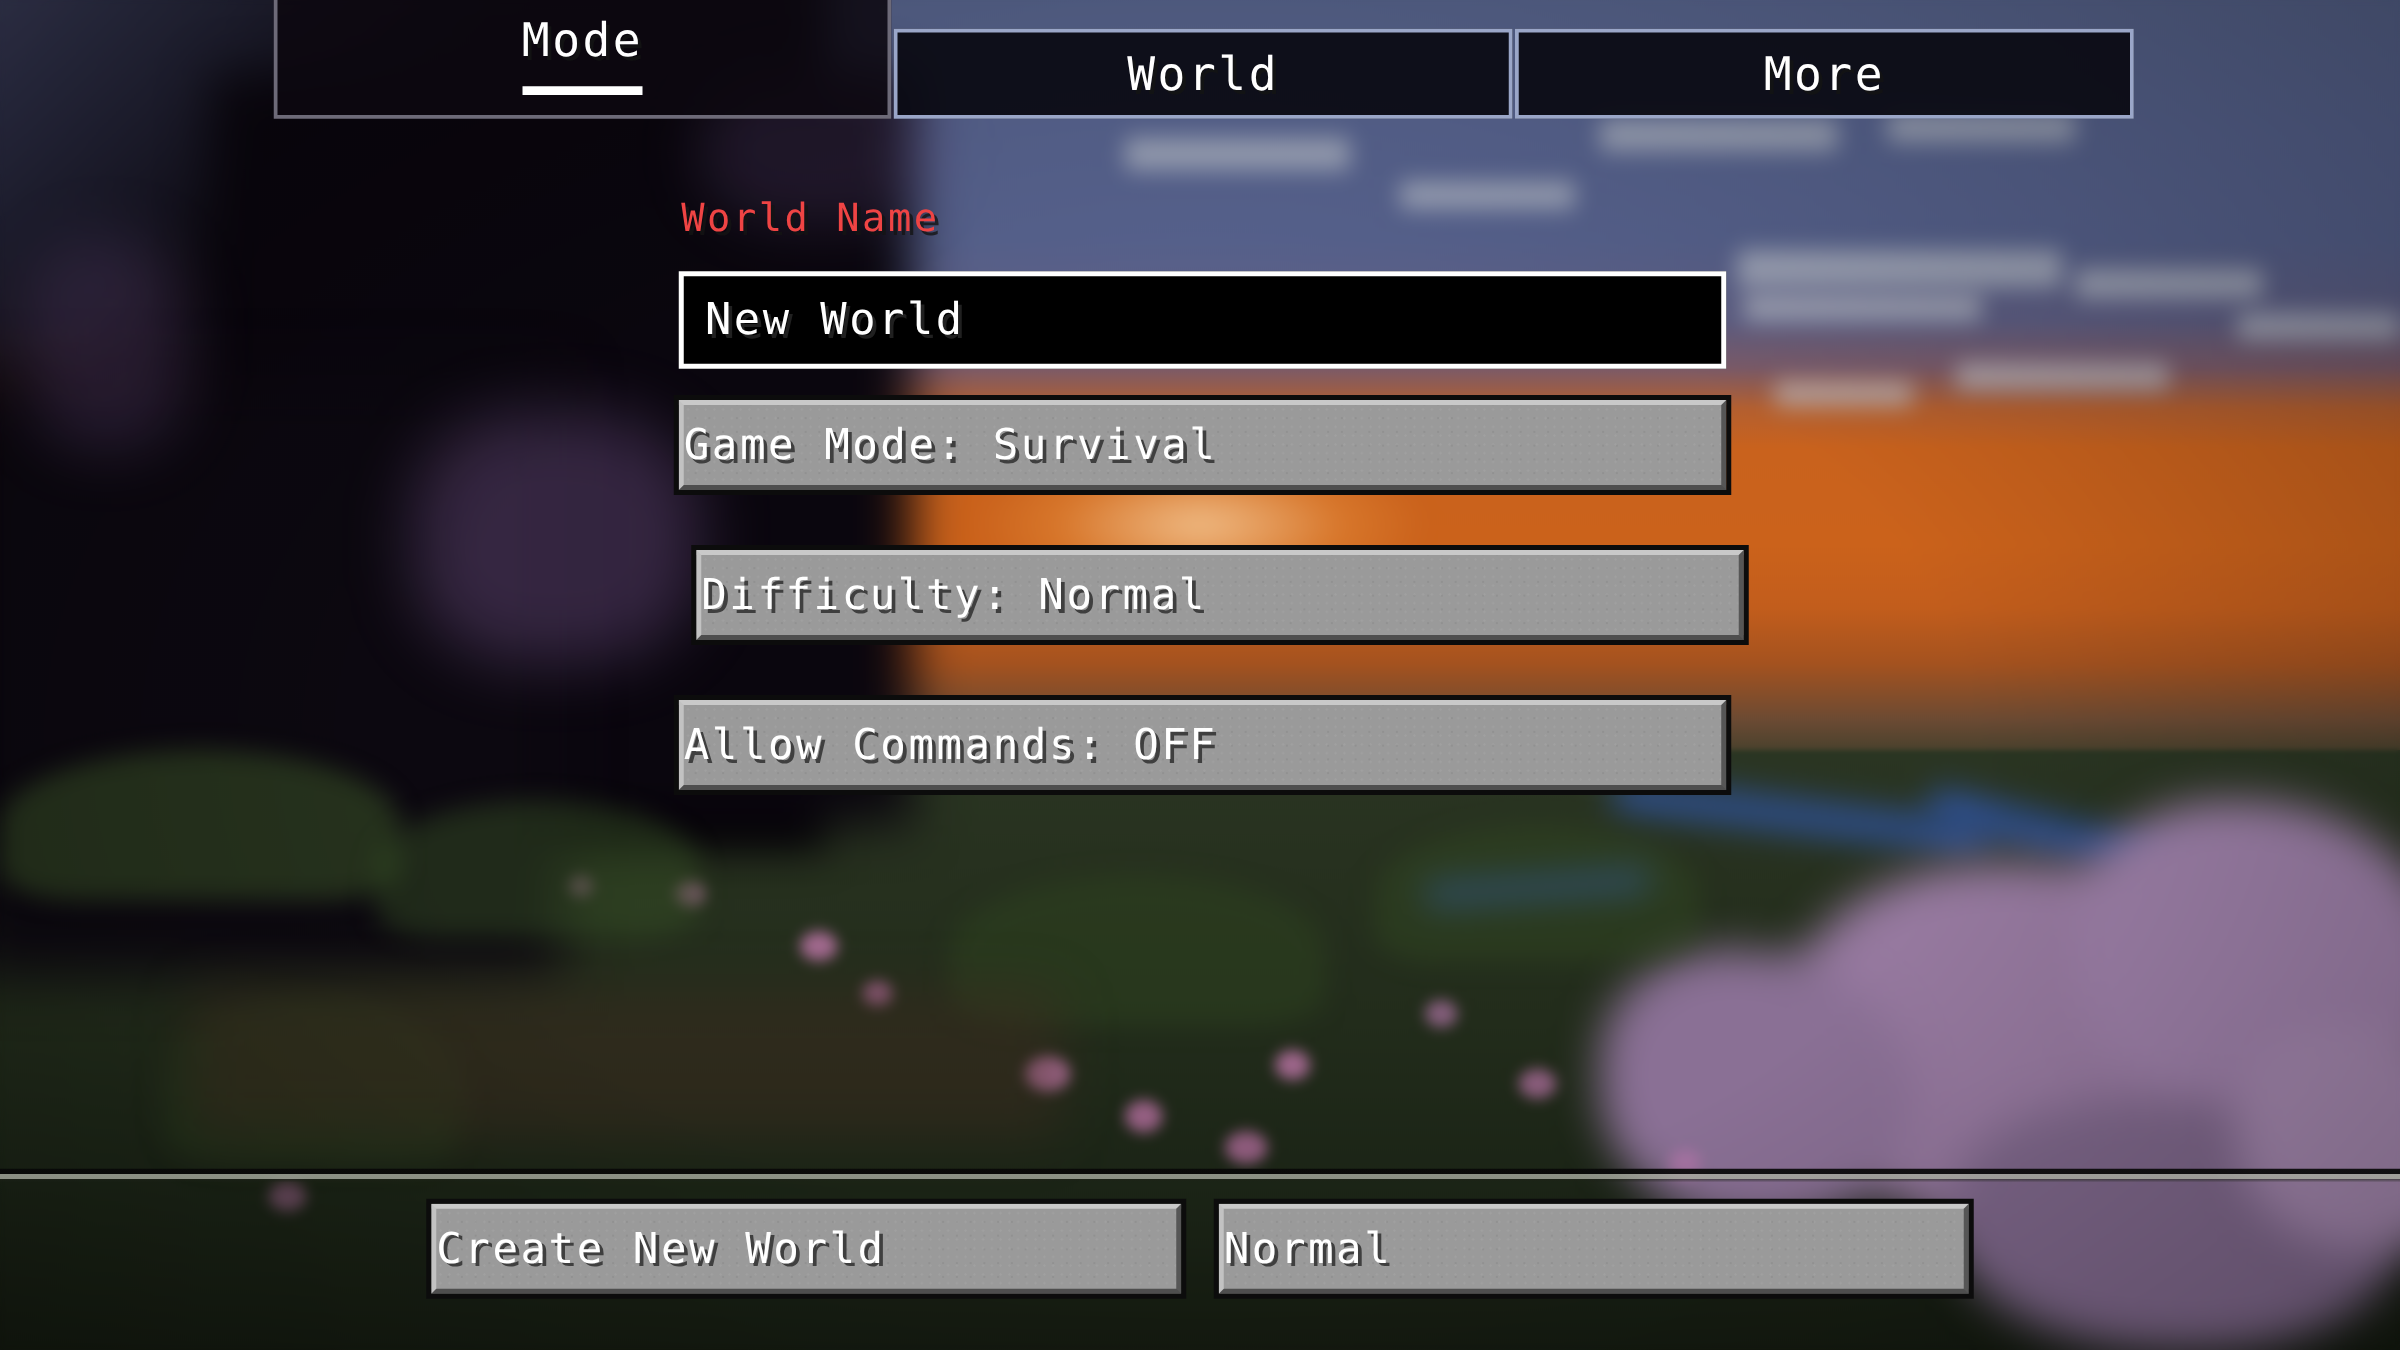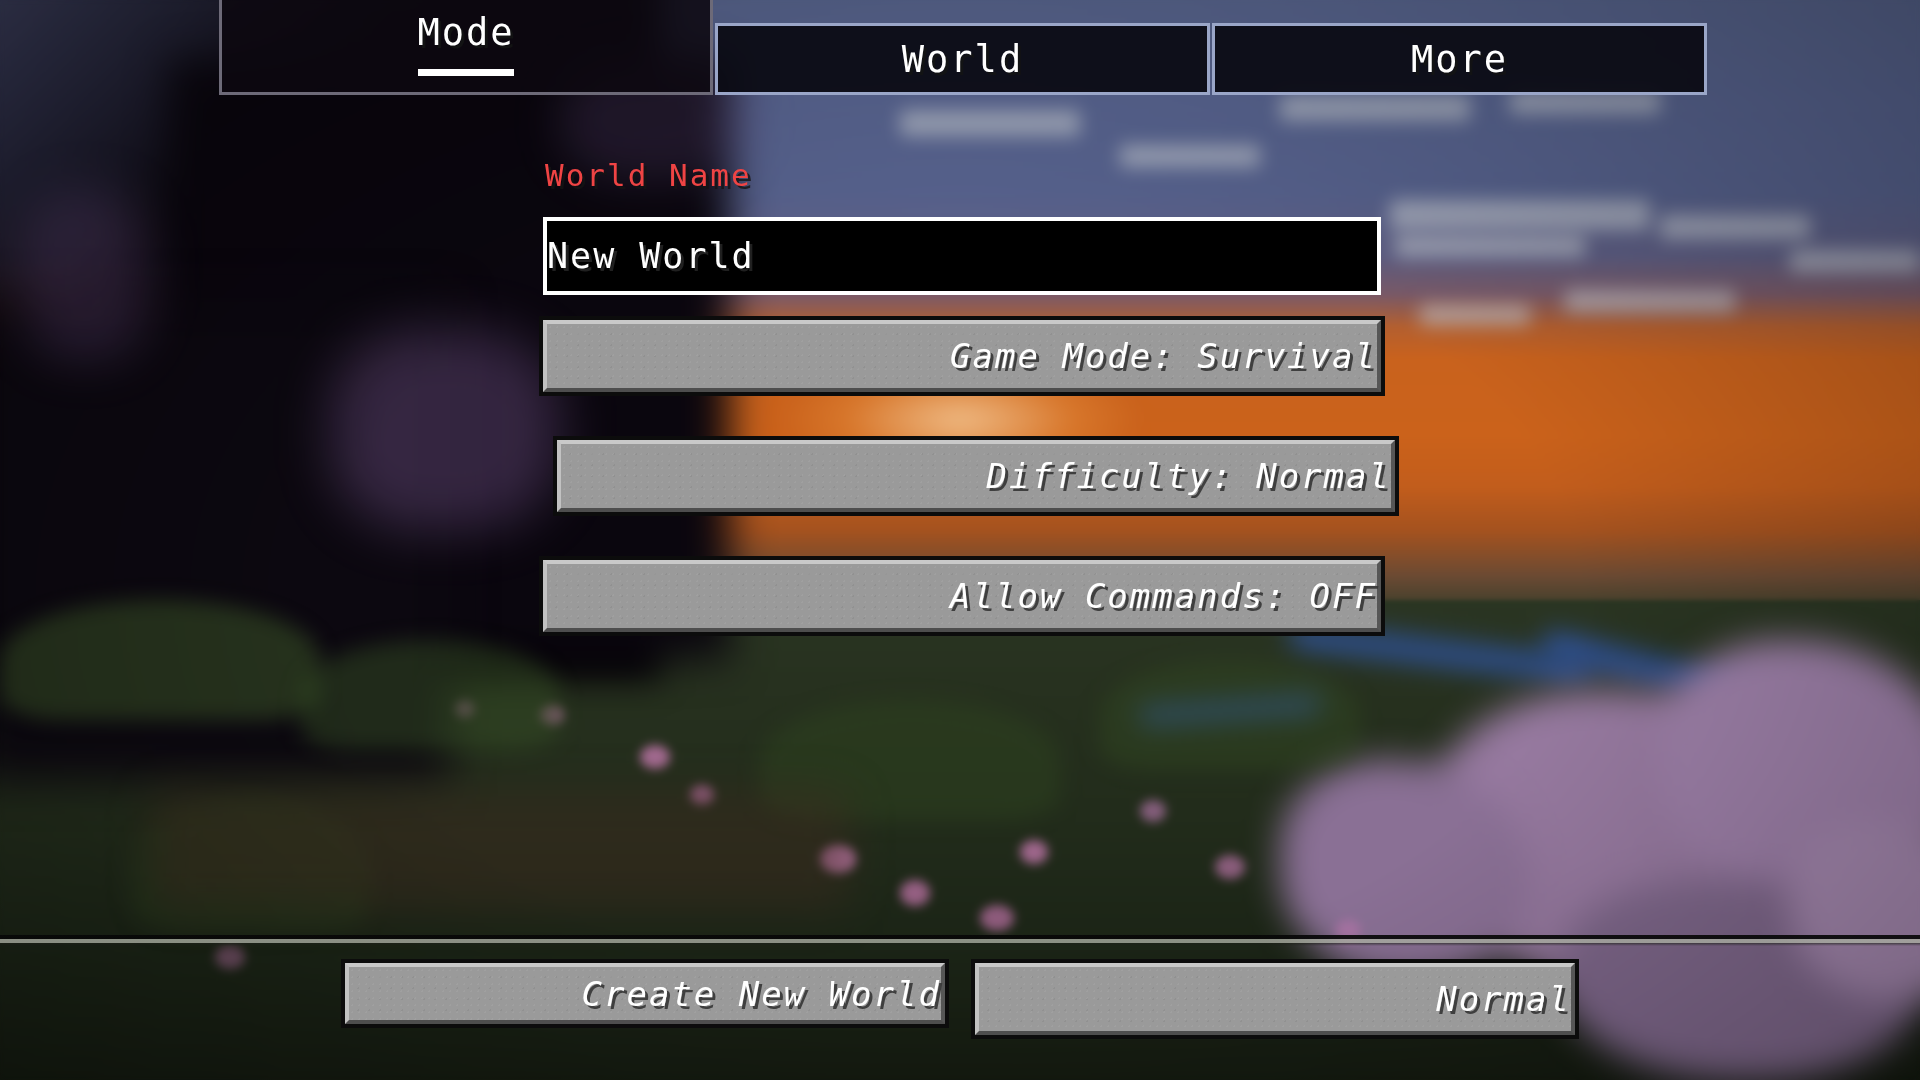--- a/index.html
+++ b/index.html
@@ -188,43 +188,43 @@
     background:#000000;
     border:4px solid #ffffff;
     display:flex;
     align-items:center;
     cursor:text;
   }
   #world-name-value {
     color:#ffffff;
     font-size:35px;
     letter-spacing:2px;
+    margin-left:17px;
     text-shadow:3px 3px 0 rgba(40,40,40,0.8);
     white-space:nowrap;
   }
 
   
   .mc-button {
     position:absolute;
     display:flex;
     align-items:center;
-    justify-content:flex-end;
+    justify-content:flex-start;
     background:#9a9a9a;
     border-top:4px solid #c9c9c9;
     border-left:4px solid #c2c2c2;
     border-right:4px solid #565656;
     border-bottom:4px solid #4e4e4e;
     outline:4px solid #0c0c0c;
     cursor:pointer;
     background-image:
       radial-gradient(rgba(255,255,255,0.06) 1px, transparent 1px),
       radial-gradient(rgba(0,0,0,0.06) 1px, transparent 1px);
     background-size:7px 7px, 11px 11px;
     background-position:0 0, 4px 5px;
-    font-style:italic;
   }
   .mc-button .btn-label {
     color:#ffffff;
     font-size:34px;
     letter-spacing:2px;
     text-shadow:3px 3px 0 rgba(58,58,58,0.95);
     white-space:nowrap;
   }
 
   #btn-gamemode { left:543px; top:225px;  width:838px; height:72px; }
@@ -243,21 +243,21 @@
       rgba(168,172,160,0.80) 72%,
       rgba(30,34,26,0.55) 76%,
       rgba(30,34,26,0.0) 100%);
   }
 
   #footer {
     position:absolute;
     left:0; top:946px;
     width:1920px; height:134px;
   }
-  #btn-create { left:345px; top:17px; width:600px; height:61px; position:absolute; }
+  #btn-create { left:345px; top:17px; width:600px; height:72px; position:absolute; }
   #btn-cancel { left:975px; top:17px; width:600px; height:72px; position:absolute; }
 
 </style>
 </head>
 <body>
 
 <div id="screen">
 
   <div id="bg">
     <div class="layer sky"></div>

